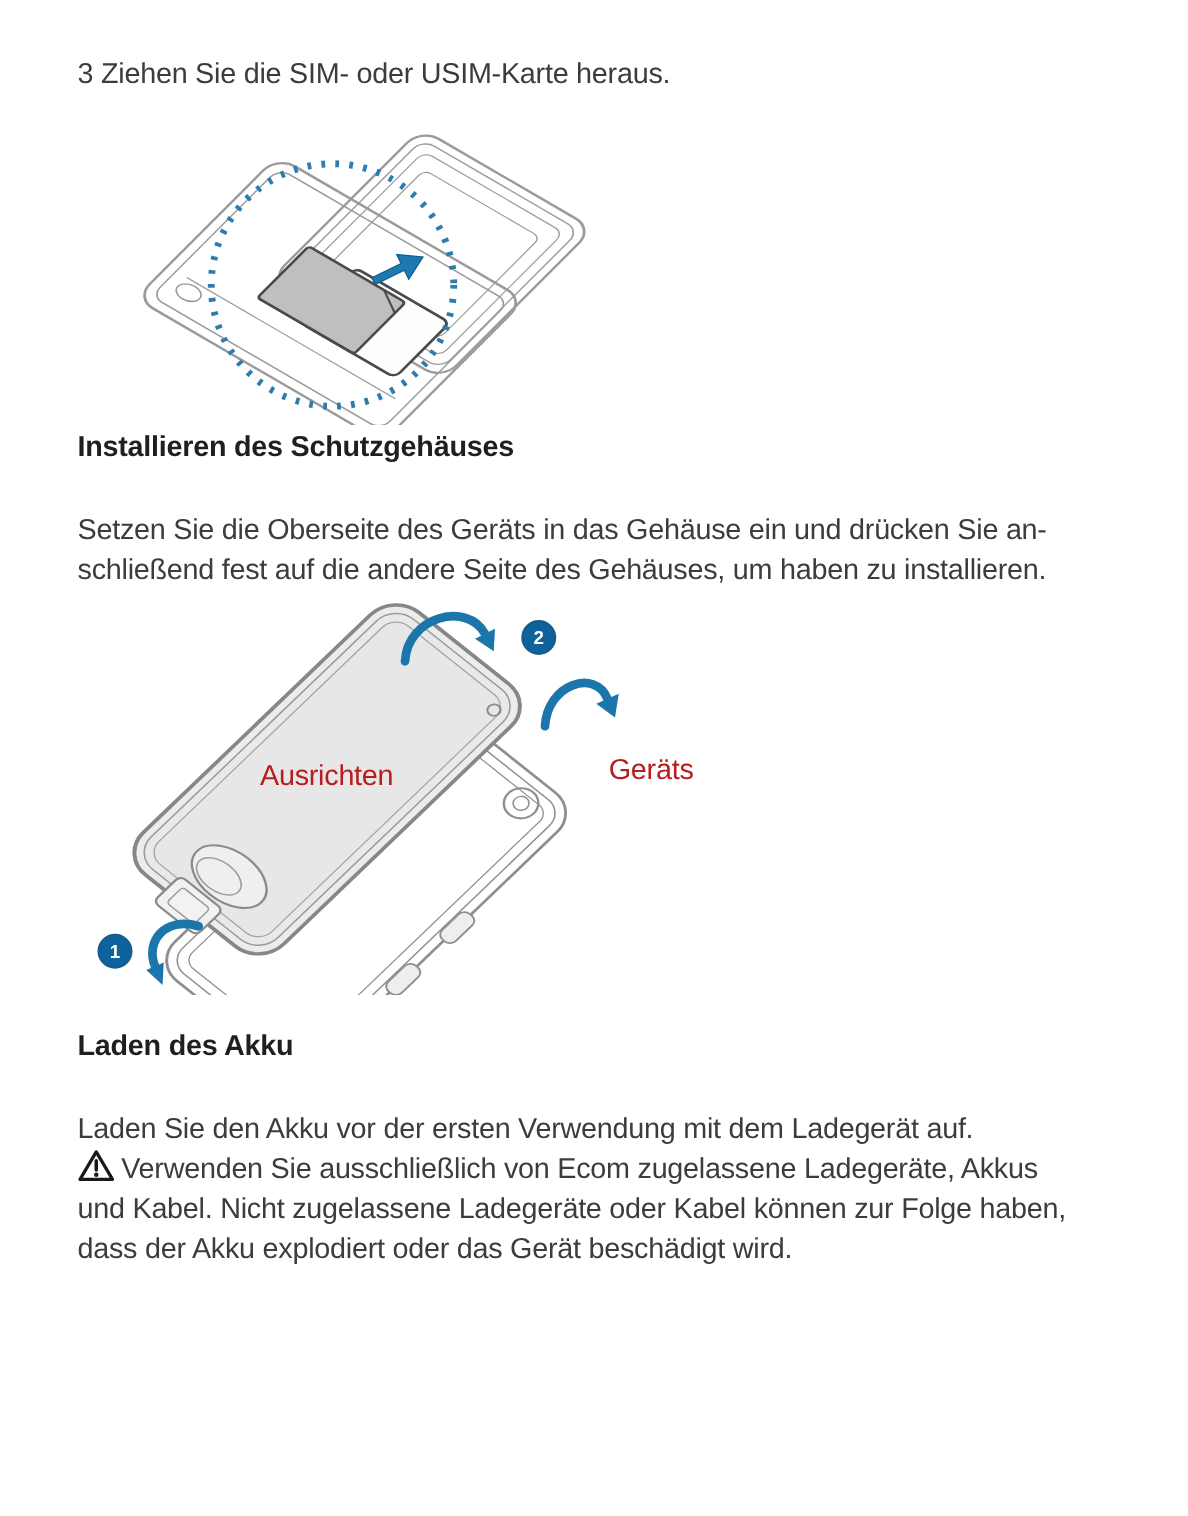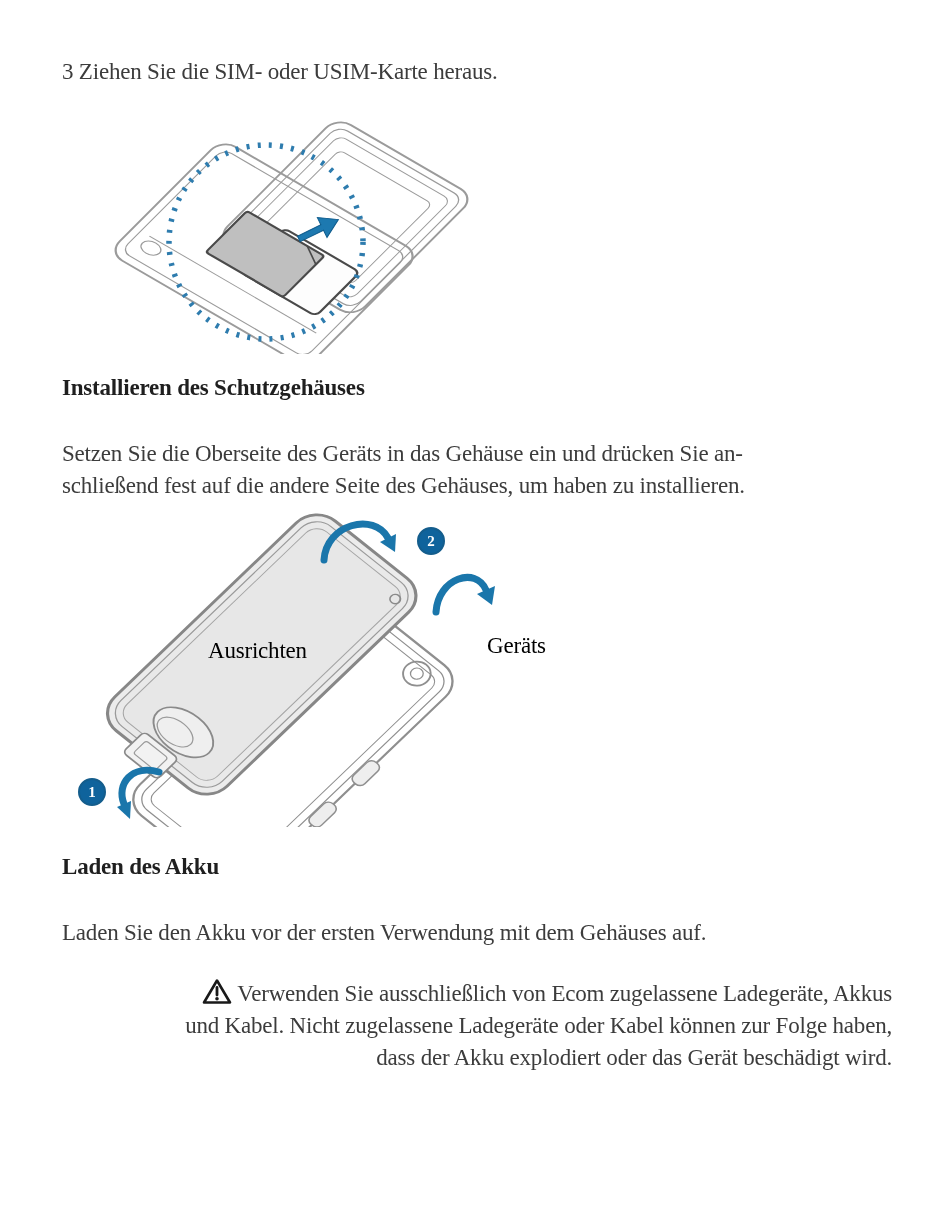--- a/index.html
+++ b/index.html
@@ -1,42 +1,42 @@
 <!DOCTYPE html>
 <html><head>
 <meta charset="utf-8">
 <style>
   html,body{margin:0;padding:0;background:#ffffff;}
   .page{
     position:relative;
     width:950px;height:1213px;
     box-sizing:border-box;
-    padding:56px 58px 0 62px;
+    padding:42px 58px 0 62px;
     background:#ffffff;
-    font-family:Liberation Serif, serif;
+    font-family:Liberation Sans, sans-serif;
     color:#3c3c3c;
     overflow:hidden;
   }
   p{margin:0;font-size:23px;line-height:32px;letter-spacing:-0.2px;white-space:pre-line;}
   h2{margin:0;font-size:23px;line-height:26px;font-weight:bold;color:#1f1f1f;letter-spacing:-0.2px;}
   .fig1{margin-top:11px;width:430px;height:255px;}
   .fig2{position:relative;margin-top:0;width:520px;height:325px;}
-  .fig-label{position:absolute;font-size:23px;line-height:26px;color:#000000;letter-spacing:-0.2px;white-space:nowrap;}
+  .fig-label{position:absolute;font-size:23px;line-height:26px;color:#b91c1c;letter-spacing:-0.2px;white-space:nowrap;}
   .badge{
     position:absolute;width:28px;height:28px;border-radius:50%;
     background:#0f639c;border:2px solid #145d8c;box-sizing:border-box;
     color:#fff;font-size:15px;font-weight:bold;
     display:flex;align-items:center;justify-content:center;
   }
   .sec-install-intro{margin-top:37px;}
-  .heading-install{margin-top:21px;}
+  .heading-install{margin-top:4px;}
   .case-removal{margin-top:14px;}
   .heading-charging{margin-top:27px;}
   .charging-intro{margin-top:37px;}
-  .warning{margin-top:29px;text-align:right;}
+  .warning{}
   .warn-icon{display:inline-block;width:30px;height:27px;vertical-align:-4px;margin-right:5px;}
   .pagenum{margin-top:6px;}
 </style>
 </head>
 <body>
 
 <div class="page">
 
   <p>3 Ziehen Sie die SIM- oder USIM-Karte heraus.</p>
 
@@ -116,21 +116,21 @@
     </svg>
     <div class="badge" style="left:16px;top:276px;">1</div>
     <div class="badge" style="left:355px;top:25px;">2</div>
     <span class="fig-label" style="left:146px;top:136px;">Ausrichten</span>
     <span class="fig-label" style="left:425px;top:131px;">Geräts</span>
   </div>
 
 
   <h2 class="heading-charging">Laden des Akku</h2>
 
-  <p class="charging-intro">Laden Sie den Akku vor der ersten Verwendung mit dem Gehäuses auf.</p>
+  <p class="charging-intro">Laden Sie den Akku vor der ersten Verwendung mit dem Ladegerät auf.</p>
 
   <p class="warning"><span class="warn-icon"><svg viewBox="0 0 30 27" width="30" height="27">
           <path d="M15 2.5 L28 24.5 L2 24.5 Z" fill="#ffffff" stroke="#191919" stroke-width="2.6" stroke-linejoin="round"></path>
           <line x1="15" y1="9.5" x2="15" y2="17" stroke="#191919" stroke-width="2.8" stroke-linecap="round"></line>
           <circle cx="15" cy="20.8" r="1.8" fill="#191919"></circle>
         </svg></span><span>Verwenden Sie ausschließlich von Ecom zugelassene Ladegeräte, Akkus
 und Kabel. Nicht zugelassene Ladegeräte oder Kabel können zur Folge haben,
 dass der Akku explodiert oder das Gerät beschädigt wird.</span></p>
 
 

